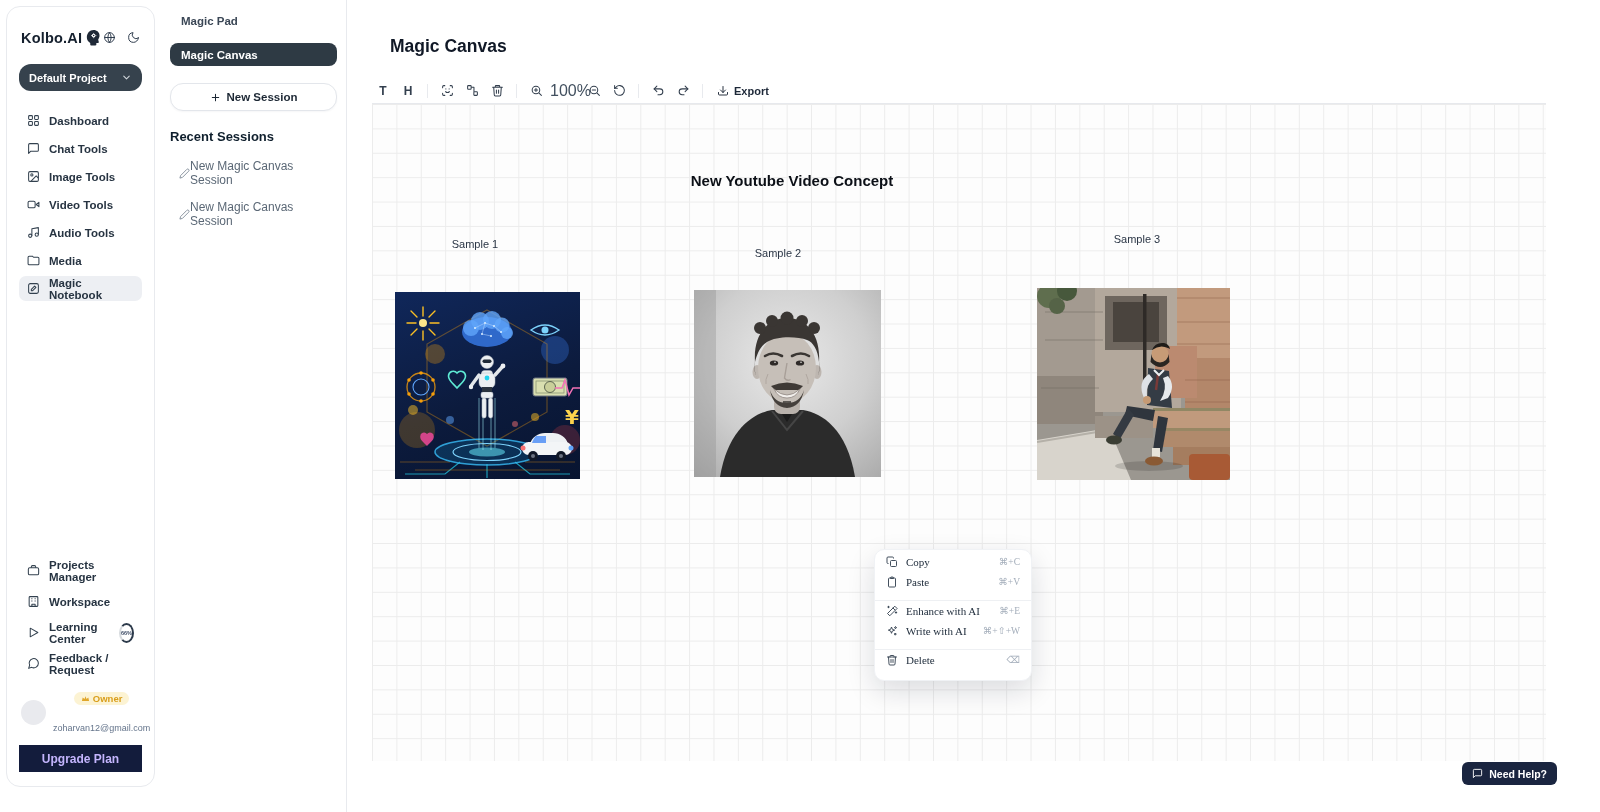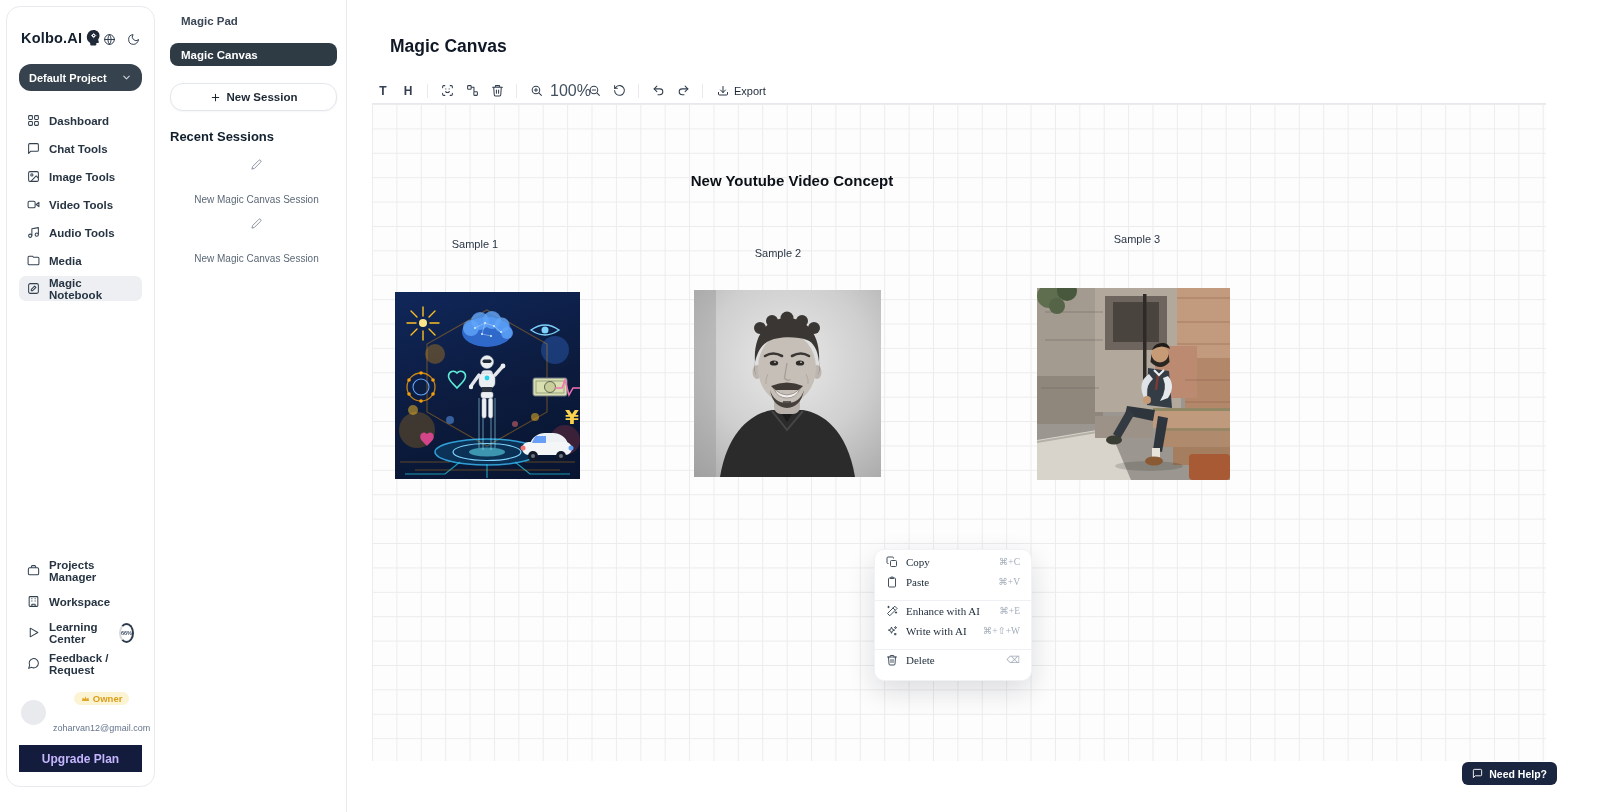--- a/index.html
+++ b/index.html
@@ -10,21 +10,21 @@
   }
   .ic { display:inline-flex; flex:none; align-items:center; justify-content:center; }
   .ic svg { width:100%; height:100%; }
 
   
   .sidebar {
     position:absolute; left:6px; top:6px; width:149px; height:781px;
     background:#fff; border:1px solid #e8eaee; border-radius:14px;
     padding:12px 12px 14px; display:flex; flex-direction:column;
   }
-  .logo-row { display:flex; align-items:flex-end; margin-top:10px; padding:0 2px; }
+  .logo-row { display:flex; align-items:center; margin-top:10px; padding:0 2px; }
   .brand { font-size:14.5px; font-weight:800; color:#15202e; letter-spacing:.2px; }
   .logo-head { width:17px; height:17px; margin-left:3px; }
   .top-icons { margin-left:auto; display:flex; gap:11px; color:#2c3a4b; }
   .top-icons .ic { width:13px; height:13px; cursor:pointer; }
   .project-btn {
     margin-top:18px; height:27px; background:#36424d; border-radius:12px;
     color:#fff; font-size:11px; font-weight:700; display:flex; align-items:center;
     justify-content:space-between; padding:0 10px; cursor:pointer;
   }
   .project-btn .ic { width:11px; height:11px; color:#cfd5da; }
@@ -71,36 +71,36 @@
     font-size:11.5px; font-weight:700; display:flex; align-items:center; padding:0 11px; cursor:pointer;
   }
   .new-session-btn {
     margin-top:17px; height:28px; background:#fff; border:1px solid #e3e6eb; border-radius:13px;
     display:flex; align-items:center; justify-content:center; gap:6px; font-size:11.5px;
     font-weight:700; color:#1c2734; cursor:pointer; box-shadow:0 1px 2px rgba(16,24,40,.04);
   }
   .new-session-btn .ic { width:11px; height:11px; }
   .recent-heading { margin-top:18px; font-size:13px; font-weight:800; color:#0f1f2d; }
   .recent-list { margin-top:13px; display:flex; flex-direction:column; gap:9px; }
-  .recent-item { display:flex; align-items:center; gap:24px; padding:2px 3px 2px 9px;
-    font-size:10px; font-weight:500; color:#5b6876; cursor:pointer;flex-direction:column; }
+  .recent-item { display:flex; align-items:center; gap:0; padding:2px 3px 2px 9px;
+    font-size:12px; font-weight:500; color:#5b6876; cursor:pointer; }
   .recent-item .ic { width:11px; height:11px; color:#7b8794; }
 
   
   .main { position:absolute; left:347px; top:0; right:0; bottom:0; background:#fff; }
   .page-title { position:absolute; left:43px; top:36px; font-size:17.5px; font-weight:800; color:#101826; }
   .toolbar { position:absolute; left:25px; top:78px; width:1174px; height:25px;
     display:flex; align-items:center; gap:3px; }
   .tb-btn { width:22px; height:21px; display:flex; align-items:center; justify-content:center;
     border-radius:5px; color:#333f4e; cursor:pointer; font-size:12px; font-weight:700; }
   .tb-btn .ic { width:13px; height:13px; }
   .tb-sep { width:1px; height:14px; background:#e8eaee; margin:0 5px; }
   .tb-zoom { width:30px; text-align:center; font-size:16px; color:#42505f; }
   .tb-export { display:flex; align-items:center; gap:5px; padding:0 6px; height:21px;
-    font-size:11px; font-weight:400; color:#1d2838; cursor:pointer; border-radius:5px; }
+    font-size:11px; font-weight:700; color:#1d2838; cursor:pointer; border-radius:5px; }
   .tb-export .ic { width:12px; height:12px; }
 
   .canvas {
     position:absolute; left:25px; top:103px; width:1174px; height:658px;
     border-top:1px solid #e7e9ed; background-color:#fdfdfd;
     background-image:
       linear-gradient(to right, #ececec 1px, transparent 1px),
       linear-gradient(to bottom, #ececec 1px, transparent 1px);
     background-size:24.4px 24.4px;
   }

